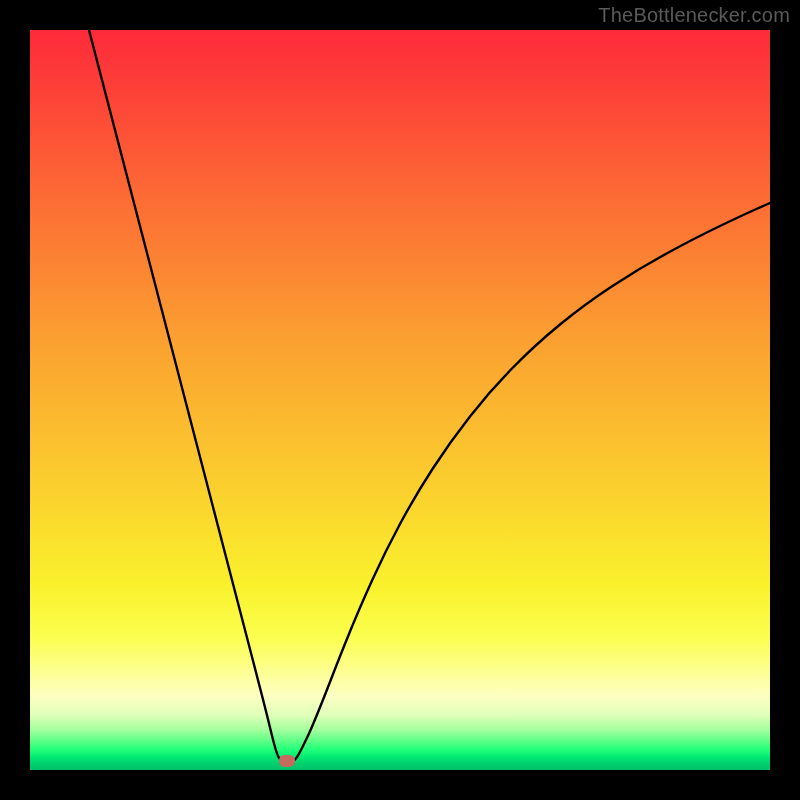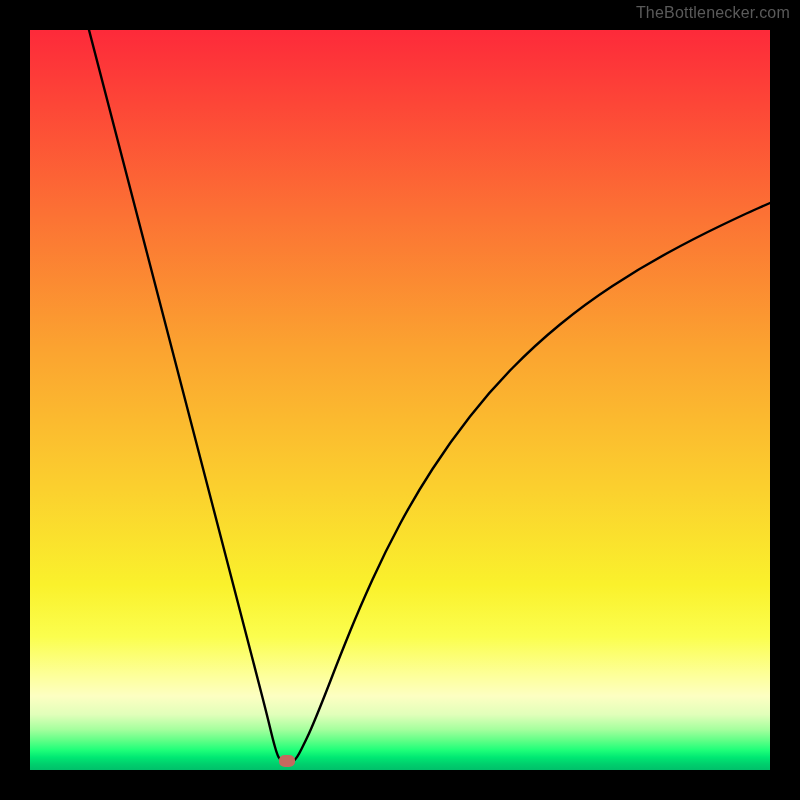--- a/index.html
+++ b/index.html
@@ -15,21 +15,21 @@
     position: relative;
     width: 800px;
     height: 800px;
     background: #000000;
   }
   .watermark {
     position: absolute;
     top: 4px;
     right: 10px;
     color: #5a5a5a;
-    font-size: 16px;
+    font-size: 20px;
     font-weight: 400;
     letter-spacing: 0.2px;
     user-select: none;
   }
   .plot {
     position: absolute;
     left: 30px;
     top: 30px;
     width: 740px;
     height: 740px;

